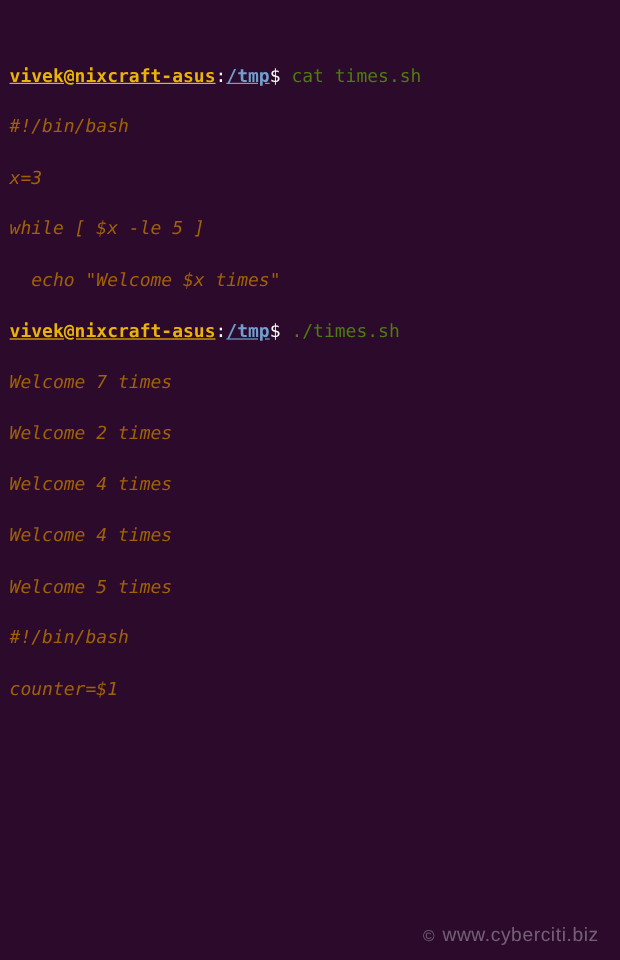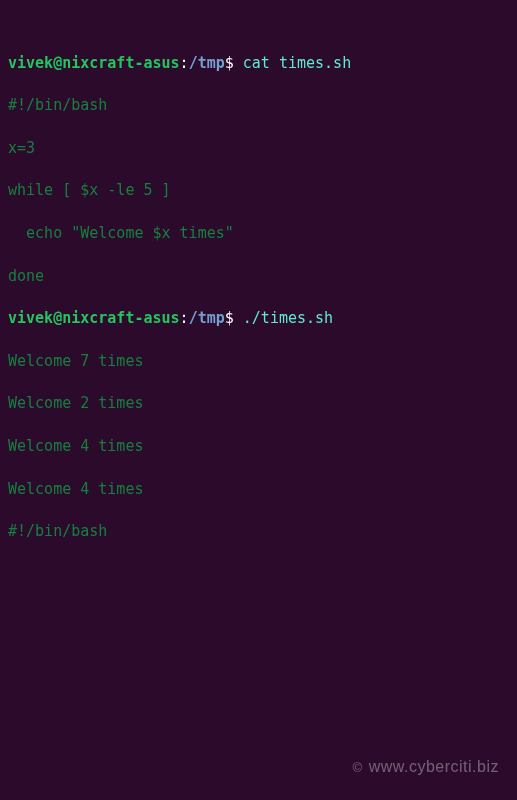--- a/index.html
+++ b/index.html
@@ -20,42 +20,45 @@
       overflow: hidden;
     }
     .terminal {
       white-space: pre;
     }
     .line {
       display: block;
       white-space: pre;
     }
     .user-host {
-      color: #22c55e;
+      color: #eab308;
       font-weight: bold;
+      text-decoration: underline;
     }
     .colon {
       color: #ffffff;
     }
     .path {
       color: #729fcf;
       font-weight: bold;
+      text-decoration: underline;
     }
     .dollar {
       color: #ffffff;
     }
     .cmd {
-      color: #5eead4;
+      color: #4d7c0f;
     }
     .output {
-      color: #15803d;
+      color: #a16207;
+      font-style: italic;
     }
     .watermark {
       position: absolute;
-      bottom: 21px;
+      bottom: 8px;
       right: 18px;
       color: rgba(255,255,255,0.35);
       font-family: Arial, sans-serif;
       font-size: 16px;
       letter-spacing: 0.5px;
     }
     .watermark .copy {
       font-size: 13px;
       margin-right: 6px;
     }
@@ -63,27 +66,28 @@
 </head>
 <body>
 
 <div class="terminal">
 
 <span class="line"><span class="user-host">vivek@nixcraft-asus</span><span class="colon">:</span><span class="path">/tmp</span><span class="dollar">$</span> <span class="cmd">cat times.sh</span></span>
 <span class="line output">#!/bin/bash</span>
 <span class="line output">x=3</span>
 <span class="line output">while [ $x -le 5 ]</span>
 <span class="line output">  echo "Welcome $x times"</span>
-<span class="line output">done</span>
 <span class="line"><span class="user-host">vivek@nixcraft-asus</span><span class="colon">:</span><span class="path">/tmp</span><span class="dollar">$</span> <span class="cmd">./times.sh</span></span>
 <span class="line output">Welcome 7 times</span>
 <span class="line output">Welcome 2 times</span>
 <span class="line output">Welcome 4 times</span>
 <span class="line output">Welcome 4 times</span>
+<span class="line output">Welcome 5 times</span>
 <span class="line output">#!/bin/bash</span>
+<span class="line output">counter=$1</span>
 
 
 
 
 
 
 
 
 
 

